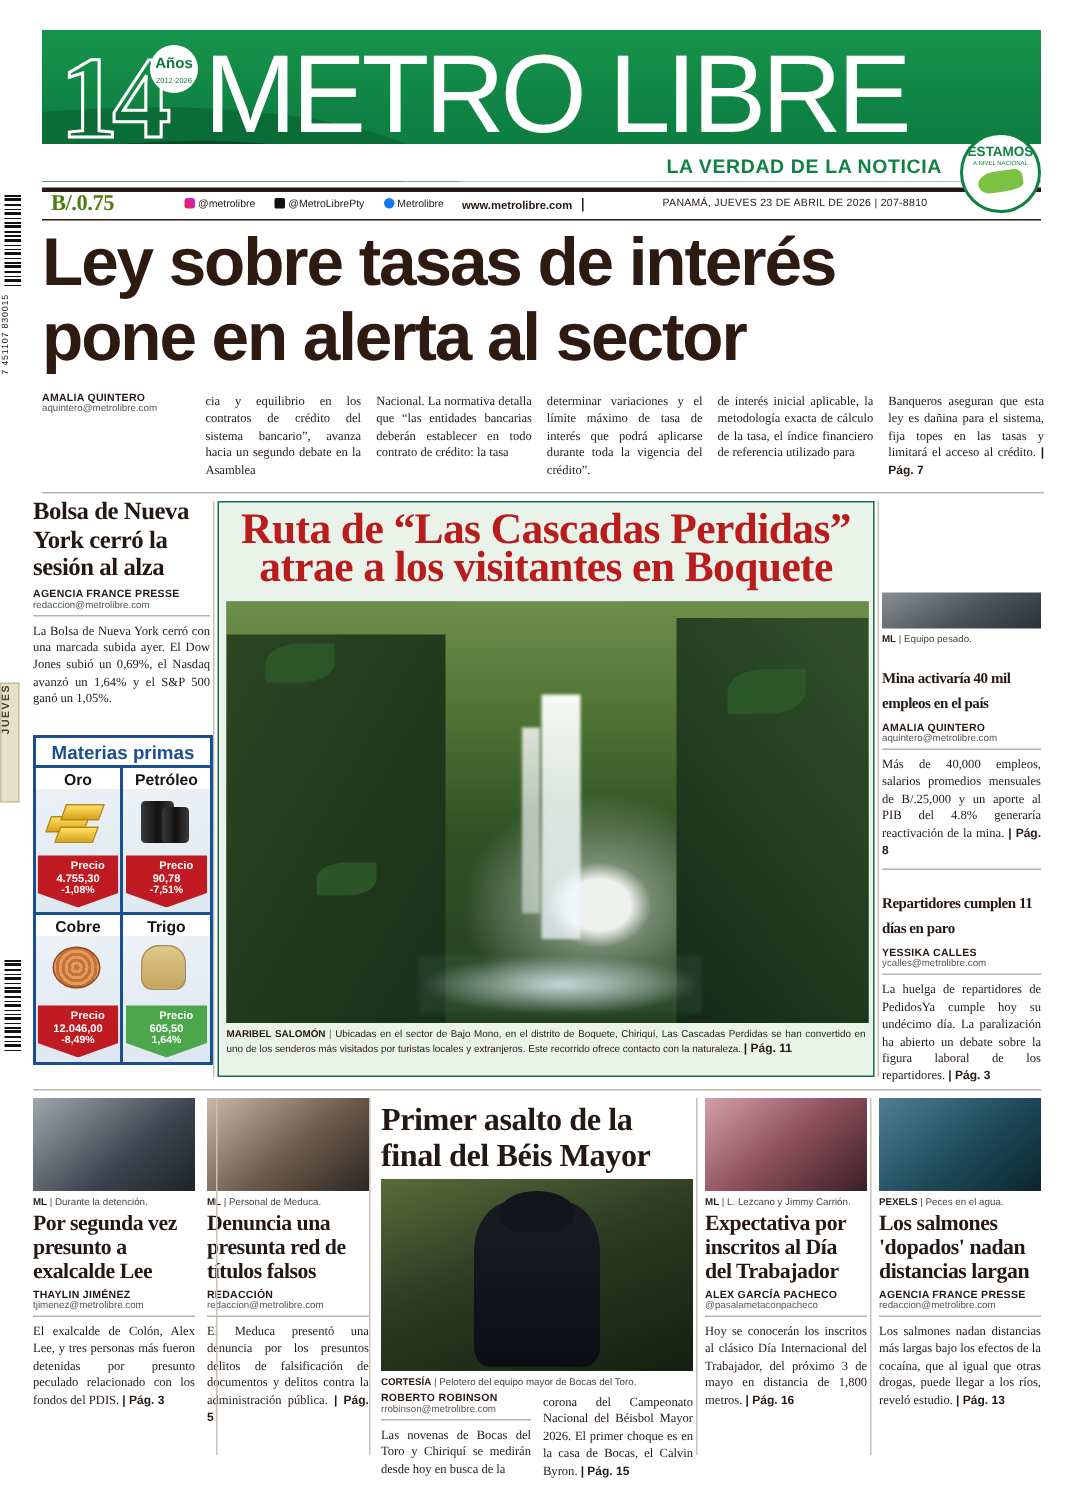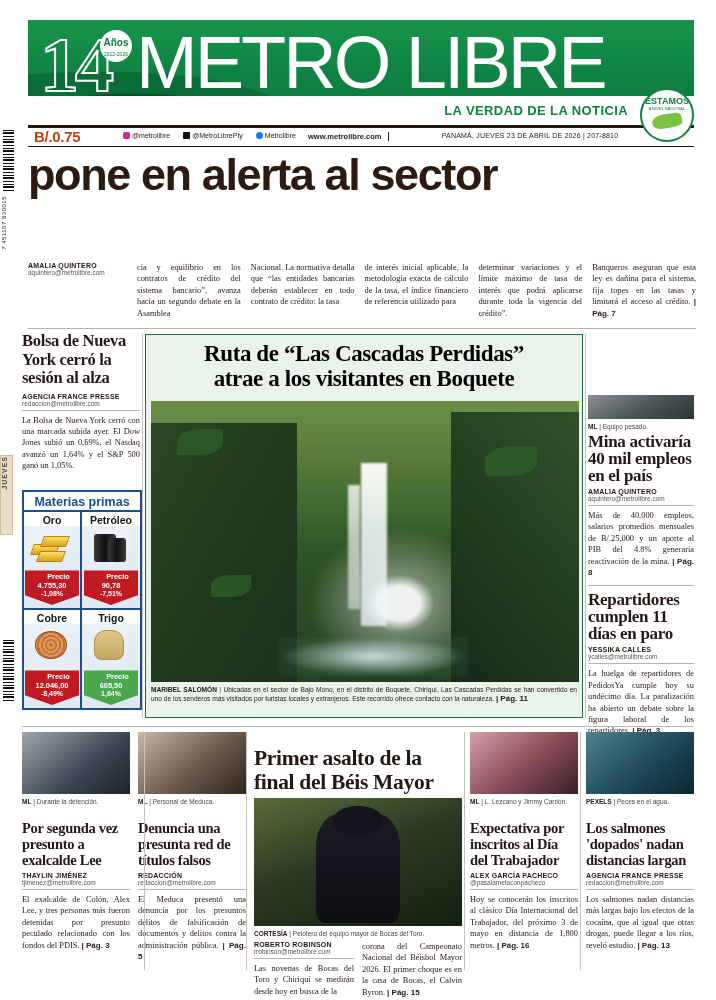--- a/index.html
+++ b/index.html
@@ -100,22 +100,22 @@
   
   .rule-dark {
     position:absolute; left:28px; top:125px; width:666px; height:3px; background:#231812;
   }
   .infobar {
     position:absolute; left:28px; top:128px; width:666px; height:19px;
     border-bottom:1px solid #231812;
   }
   .price {
     position:absolute; left:6px; top:0px;
-    font-family:Liberation Sans, sans-serif; font-size:15px; font-weight:bold;
-    color:#c2410c; letter-spacing:-.3px;
+    font-family:Liberation Serif, serif; font-size:15px; font-weight:bold;
+    color:#4d7c0f; letter-spacing:-.3px;
   }
   .socials {
     position:absolute; left:95px; top:4px;
     font-family:"Liberation Sans", sans-serif; font-size:7px; color:#231812;
   }
   .socials span { margin-right:11px; white-space:nowrap; }
   .ic { display:inline-block; width:7px; height:7px; vertical-align:-1px; margin-right:2px; border-radius:2px; }
   .ic.ig { background:linear-gradient(45deg,#e23,#c2e); }
   .ic.x  { background:#111; border-radius:1px; }
   .ic.fb { background:#1877f2; border-radius:50%; }
@@ -210,21 +210,21 @@
   .badge .val { font-size:7.4px; }
   .badge .pct { font-size:7px; }
 
   
   .feature {
     position:absolute; left:145px; top:334px; width:438px; height:384px;
     border:1px solid #1f6b4a; background:#eaf3ea;
   }
   .feat-head {
     padding:6px 8px 4px; font-family:"Liberation Serif", serif; font-weight:bold;
-    font-size:23px; line-height:25px; color:#000000; text-align:center; letter-spacing:-.4px;
+    font-size:29px; line-height:25px; color:#b91c1c; text-align:center; letter-spacing:-.4px;
   }
   .feat-photo {
     position:absolute; left:5px; top:66px; width:428px; height:281px;
     background:
       radial-gradient(ellipse at 58% 72%, rgba(255,255,255,.92) 0 6%, rgba(255,255,255,.35) 10%, transparent 26%),
       linear-gradient(180deg,#6d8f4a 0%,#4d7334 28%,#2f5226 55%,#24401f 100%),
       linear-gradient(90deg,#3c5c2c 0 35%, #55763a 35% 62%, #32512a 62% 100%);
     overflow:hidden;
   }
   .fall {
@@ -259,40 +259,40 @@
   .right-col { position:absolute; left:588px; top:395px; width:106px; }
   .r-photo {
     width:106px; height:24px;
     background:linear-gradient(150deg,#8a8f93,#4b5357 55%,#2c3336);
   }
   .kicker {
     margin-top:4px; font-family:"Liberation Sans", sans-serif; font-size:6.5px; color:#444;
   }
   .kicker b { color:#231812; }
   .r-head {
-    margin-top:3px; font-family:"Liberation Serif", serif; font-weight:bold;
-    font-size:17px; line-height:17px; color:#231812; letter-spacing:-.3px;
+    margin-top:14px; font-family:"Liberation Serif", serif; font-weight:bold;
+    font-size:10px; line-height:17px; color:#231812; letter-spacing:-.3px;
   }
   .r-sep { border-top:1px solid #b9b3a8; margin:7px 0 5px; }
 
   
   .bot-rule { position:absolute; left:22px; top:726px; width:672px; height:1px; background:#b9b3a8; }
   .bot {
     position:absolute; left:22px; top:732px; width:672px; height:240px;
     display:flex; gap:8px;
   }
   .bcol { width:110px; position:relative; }
   .bcol.wide { width:212px; }
   .bphoto { width:100%; height:62px; }
   .p1 { background:linear-gradient(140deg,#9fa6ad,#3c4550 60%,#1d2329); }
   .p2 { background:linear-gradient(140deg,#c7b8a8,#6b5a4c 55%,#2e2620); }
   .p4 { background:linear-gradient(140deg,#d4a0a8,#8d4f5c 50%,#3a1f27); }
   .p5 { background:linear-gradient(140deg,#4f7f8f,#1e4a5a 55%,#0c2430); }
   .bhead {
-    margin-top:15px; font-family:"Liberation Serif", serif; font-weight:bold;
+    margin-top:3px; font-family:"Liberation Serif", serif; font-weight:bold;
     font-size:14.5px; line-height:16px; color:#231812; letter-spacing:-.3px;
   }
   .bhead.big { font-size:21.5px; line-height:23.5px; }
   .bphoto.big { height:128px; background:linear-gradient(160deg,#5a6b3a,#2b3a22 45%,#14200f);
                 position:relative; overflow:hidden; }
   .player { position:absolute; left:30%; top:12%; width:40%; height:86%;
             background:linear-gradient(180deg,#1b1b24,#0d0d14); border-radius:30% 30% 12% 12%; }
   .helmet { position:absolute; left:38%; top:6%; width:24%; height:22%;
             background:#14141c; border-radius:50% 50% 40% 40%; }
   .btwo { display:flex; gap:8px; margin-top:4px; }
@@ -337,39 +337,40 @@
     <div class="socials">
       <span><i class="ic ig"></i><em style="font-style:normal">@metrolibre</em></span>
       <span><i class="ic x"></i><em style="font-style:normal">@MetroLibrePty</em></span>
       <span><i class="ic fb"></i><em style="font-style:normal">Metrolibre</em></span>
     </div>
     <div class="web">www.metrolibre.com</div>
     <div class="dateline">PANAMÁ, JUEVES 23 DE ABRIL DE 2026   |   207-8810</div>
   </div>
 
   <h1 class="lede-head">
+    <span class="l1">Ley sobre tasas de interés</span>
     <span class="l2">pone en alerta al sector</span>
   </h1>
 
   <div class="lede-cols">
     <div class="lede-col first">
       <div class="byline-name">AMALIA QUINTERO</div>
       <div class="byline-mail">aquintero@metrolibre.com</div>
     </div>
     <div class="lede-col">
       <div class="body-txt">cia y equilibrio en los contratos de crédito del sistema bancario”, avanza hacia un segundo debate en la Asamblea</div>
     </div>
     <div class="lede-col">
       <div class="body-txt">Nacional. La normativa detalla que “las entidades bancarias deberán establecer en todo contrato de crédito: la tasa</div>
     </div>
     <div class="lede-col">
+      <div class="body-txt">determinar variaciones y el límite máximo de tasa de interés que podrá aplicarse durante toda la vigencia del crédito”.</div>
+    </div>
+    <div class="lede-col">
       <div class="body-txt">de interés inicial aplicable, la metodología exacta de cálculo de la tasa, el índice financiero de referencia utilizado para</div>
-    </div>
-    <div class="lede-col">
-      <div class="body-txt">determinar variaciones y el límite máximo de tasa de interés que podrá aplicarse durante toda la vigencia del crédito”.</div>
     </div>
     <div class="lede-col">
       <div class="body-txt"><span>Banqueros aseguran que esta ley es dañina para el sistema, fija topes en las tasas y limitará el acceso al crédito.</span> <b class="pagref">| Pág. 7</b></div>
     </div>
   </div>
   <div class="hr-thin" style="left:28px; top:328px; width:668px;"></div>
 
   <div class="side-col">
     <div class="side-head">Bolsa de Nueva York cerró la sesión al alza</div>
     <div class="side-byline">

